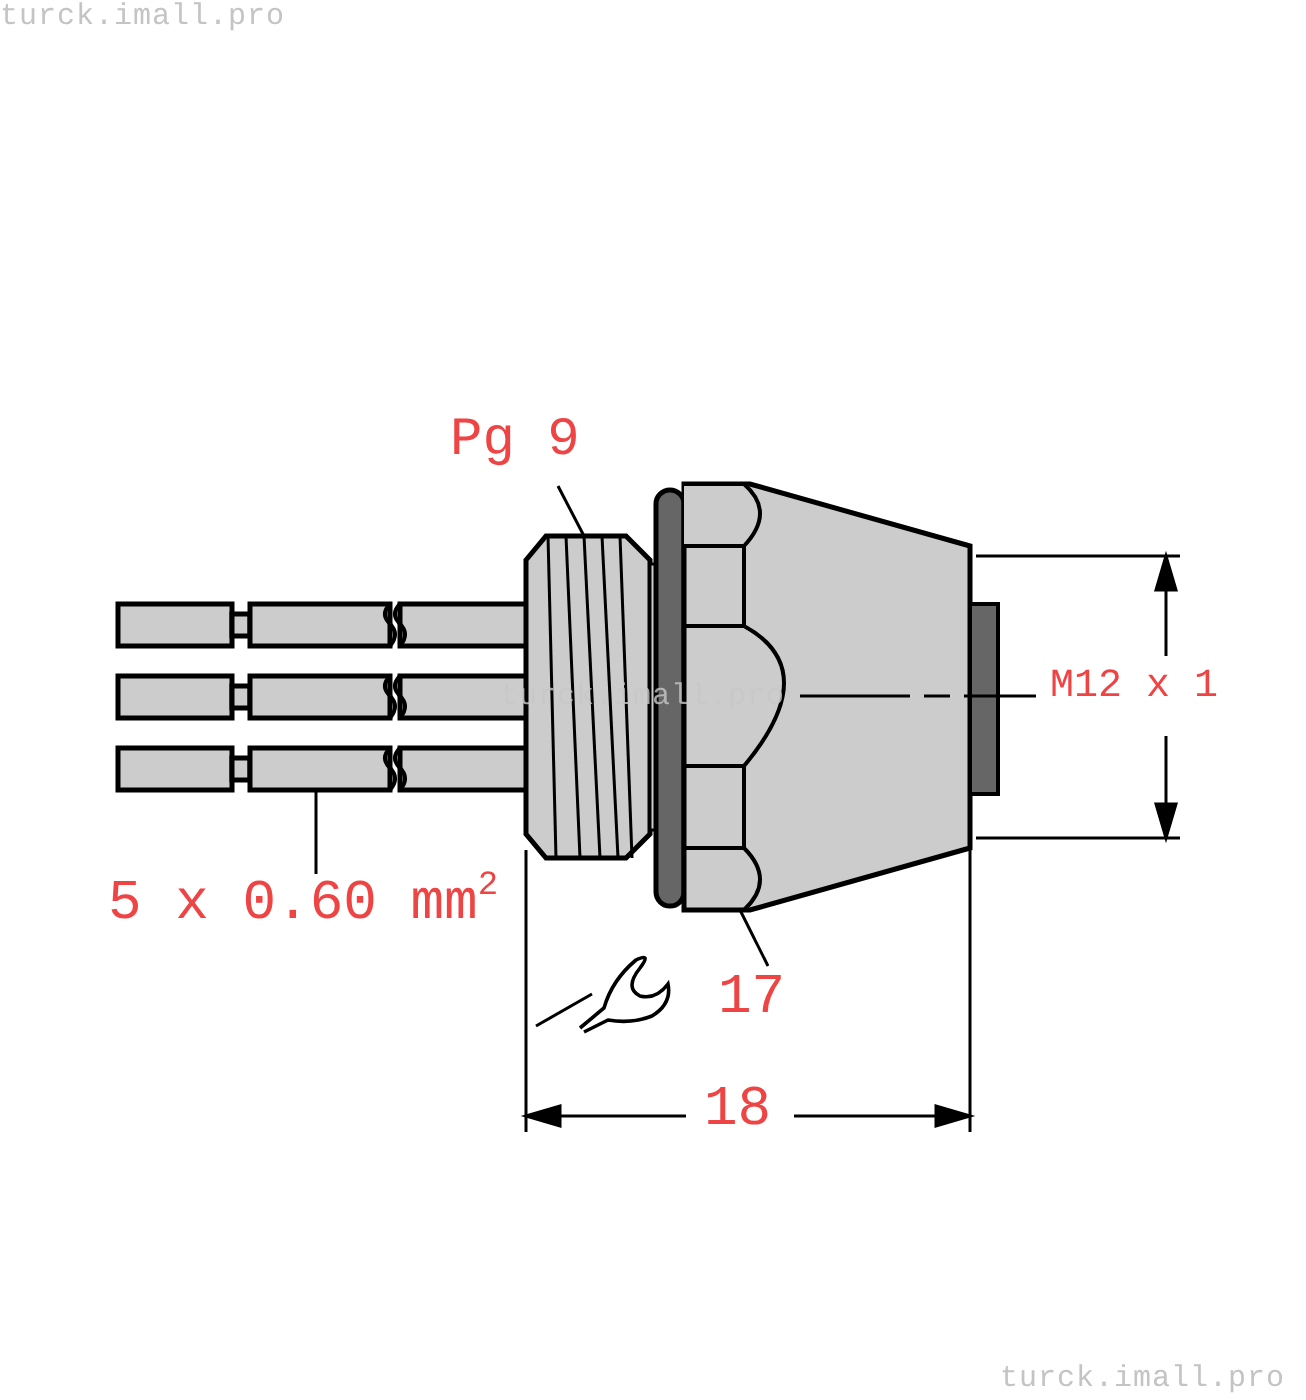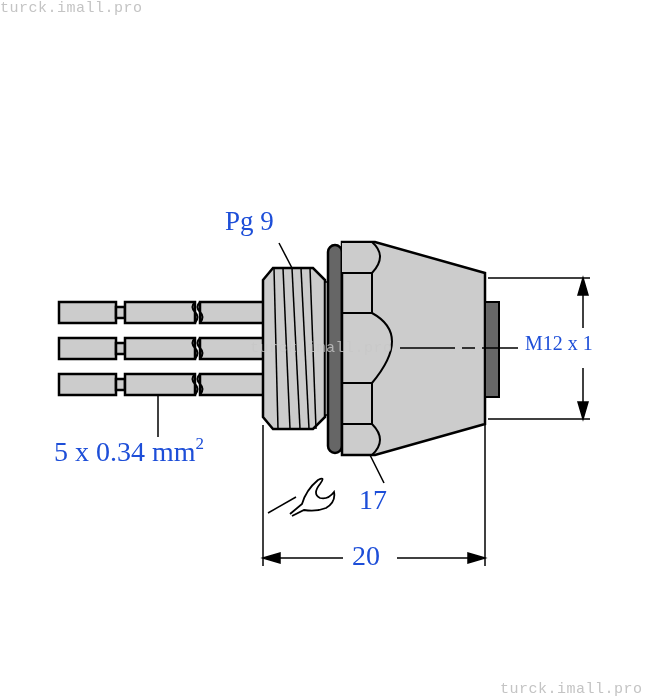--- a/index.html
+++ b/index.html
@@ -1,21 +1,21 @@
 <!DOCTYPE html>
 <html><head>
 <meta charset="utf-8">
 <style>
   html, body { margin: 0; padding: 0; background: #ffffff; }
   #stage { position: relative; width: 653px; height: 700px; background: #ffffff; overflow: hidden; }
   .watermark { position: absolute; font-family: "Liberation Mono", "DejaVu Sans Mono", monospace; font-size: 15px; color: #c4c4c4; letter-spacing: 0.5px; }
   .wm-top { left: 0; top: 0; }
   .wm-bottom { left: 500px; top: 681px; }
   .wm-center { left: 250px; top: 340px; color: #c8c8c8; opacity: 0.8; }
-  .label { position: absolute; font-family: Liberation Serif, serif; color: #1d4ed8; white-space: nowrap; }
+  .label { position: absolute; font-family: Liberation Mono, monospace; color: #ef4444; white-space: nowrap; }
   .lbl-pg { left: 225px; top: 206px; font-size: 27px; }
   .lbl-m12 { left: 525px; top: 332px; font-size: 20px; }
   .lbl-wire { left: 54px; top: 434px; font-size: 28px; }
   .lbl-wire sup { font-size: 17px; vertical-align: 12px; }
   .lbl-wrench { left: 333px; top: 484px; font-size: 28px; margin-left: 26px; }
   .lbl-dia { left: 382px; top: 484px; font-size: 28px; }
   .lbl-len { left: 352px; top: 540px; font-size: 28px; }
   svg { position: absolute; left: 0; top: 0; }
 </style>
 </head>
@@ -113,16 +113,16 @@
 
     <path d="M290,514 L302,504 Q306,490 318,480 Q326,476 320,484 Q312,494 320,498 Q328,500 334,492 Q336,502 326,508 Q316,512 304,510 L292,516" fill="none" stroke="#000" stroke-width="1.8"></path>
   </svg>
 
   <div class="watermark wm-top">turck.imall.pro</div>
   <div class="watermark wm-bottom">turck.imall.pro</div>
   <div class="watermark wm-center">turck.imall.pro</div>
 
   <div class="label lbl-pg">Pg 9</div>
   <div class="label lbl-m12">M12 x 1</div>
-  <div class="label lbl-wire"><span>5 x 0.34 mm</span><sup>2</sup></div>
+  <div class="label lbl-wire"><span>5 x 0.60 mm</span><sup>2</sup></div>
   <div class="label lbl-wrench">17</div>
-  <div class="label lbl-len">20</div>
+  <div class="label lbl-len">18</div>
 </div>
 
 </body></html>

